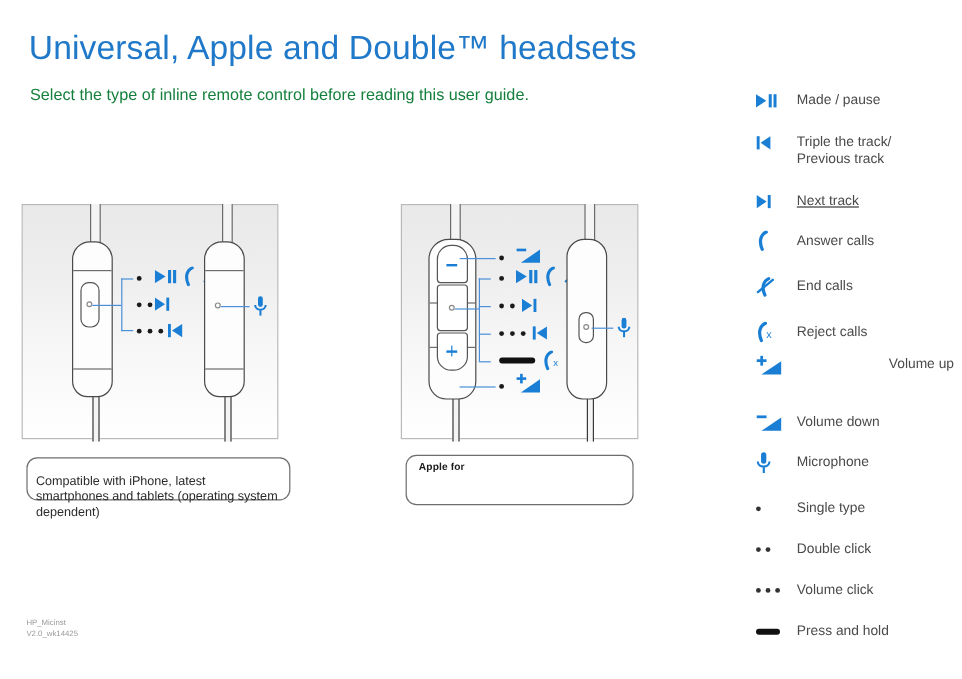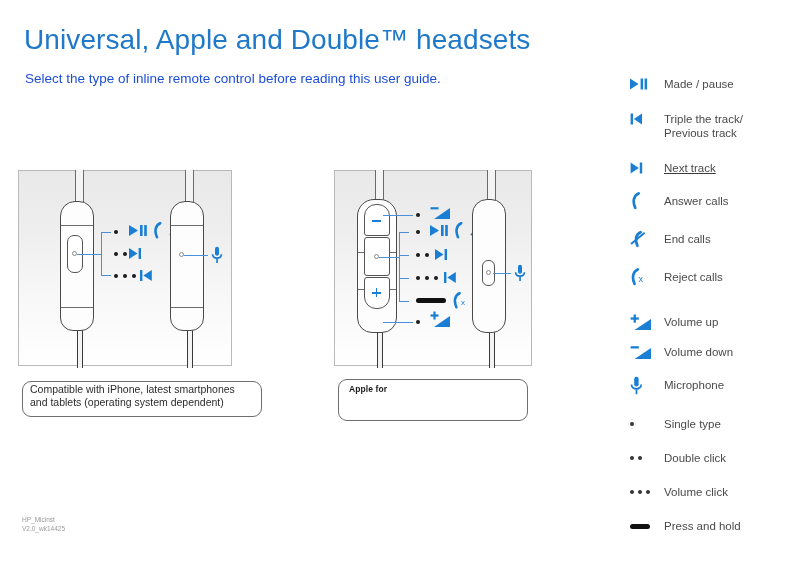--- a/index.html
+++ b/index.html
@@ -11,21 +11,21 @@
   .page{position:absolute;inset:0;}
 
   
   .title{
     position:absolute;left:24px;top:24px;
     font-size:28px;font-weight:400;color:#2079c8;
     letter-spacing:.1px;white-space:nowrap;
   }
   .subtitle{
     position:absolute;left:25px;top:71px;
-    font-size:13.5px;color:#1d4ed8;white-space:nowrap;
+    font-size:13.5px;color:#15803d;white-space:nowrap;
   }
 
   
   .panel{
     position:absolute;
     background:linear-gradient(180deg,#e9e9e9 0%,#eeeeee 30%,#f7f7f7 62%,#ffffff 100%);
     border:1px solid #b9b9b9;
     box-sizing:border-box;
   }
   #panel-left{left:18px;top:170px;width:214px;height:196px;}
@@ -56,21 +56,21 @@
   .dot{position:absolute;width:4px;height:4px;border-radius:50%;background:#1a1a1a;}
   .bar{position:absolute;height:5px;border-radius:3px;background:#111;}
 
   .glyph{position:absolute;color:#1a7fd4;line-height:1;}
 
   
   .caption{
     position:absolute;border:1px solid #6e6e6e;border-radius:9px;
     background:#fff;box-sizing:border-box;
   }
-  #caption-left{left:22px;top:381px;width:240px;height:36px;padding:1px 7px;}
+  #caption-left{left:22px;top:381px;width:220px;height:36px;padding:13px 7px;}
   #caption-left .ctext{font-size:10.5px;line-height:13px;color:#2b2b2b;}
 
   #caption-right{left:338px;top:379px;width:190px;height:42px;}
   .madefor{
     position:absolute;left:10px;top:4px;
     font-size:8.5px;font-weight:bold;color:#1a1a1a;letter-spacing:.1px;
   }
   .devrow{
     position:absolute;left:9px;top:14px;right:8px;
     display:flex;align-items:center;gap:3px;
@@ -377,21 +377,21 @@
     <div class="leg-row" style="top:199px;">
       <span class="leg-icon">
         <svg width="18" height="18" viewBox="0 0 18 18">
             <path d="M7.8,1.4 C2.9,3.6 1.7,9.4 4.5,15.8" stroke="#1a7fd4" stroke-width="2.7" fill="none" stroke-linecap="round"></path>
             <text x="8.6" y="13.6" font-family="Liberation Sans, sans-serif" font-size="9" fill="#1a7fd4">x</text>
           </svg>
       </span>
       <span class="leg-label">Reject calls</span>
     </div>
 
-    <div class="leg-row" style="top:244px;">
+    <div class="leg-row" style="top:226px;justify-content:space-between;">
       <span class="leg-icon">
         <svg width="22" height="17" viewBox="0 0 22 17">
             <polygon points="21,5 21,16 4.5,16" fill="#1a7fd4"></polygon>
             <rect x="0.6" y="3.4" width="8.2" height="2.3" fill="#1a7fd4"></rect>
             <rect x="3.6" y="0.5" width="2.3" height="8.2" fill="#1a7fd4"></rect>
           </svg>
       </span>
       <span class="leg-label">Volume up</span>
     </div>
 

